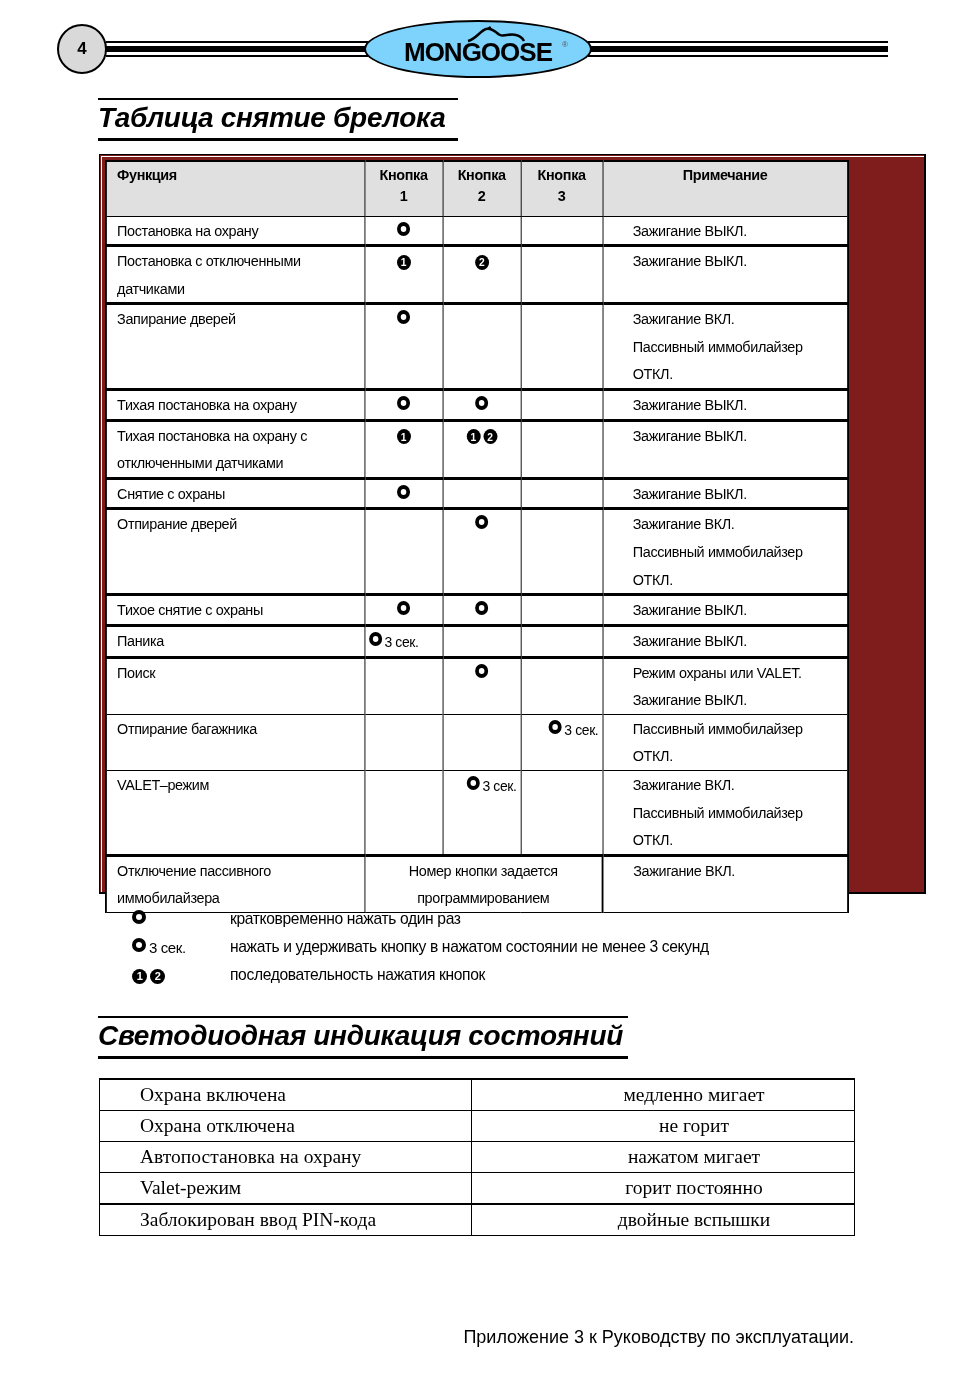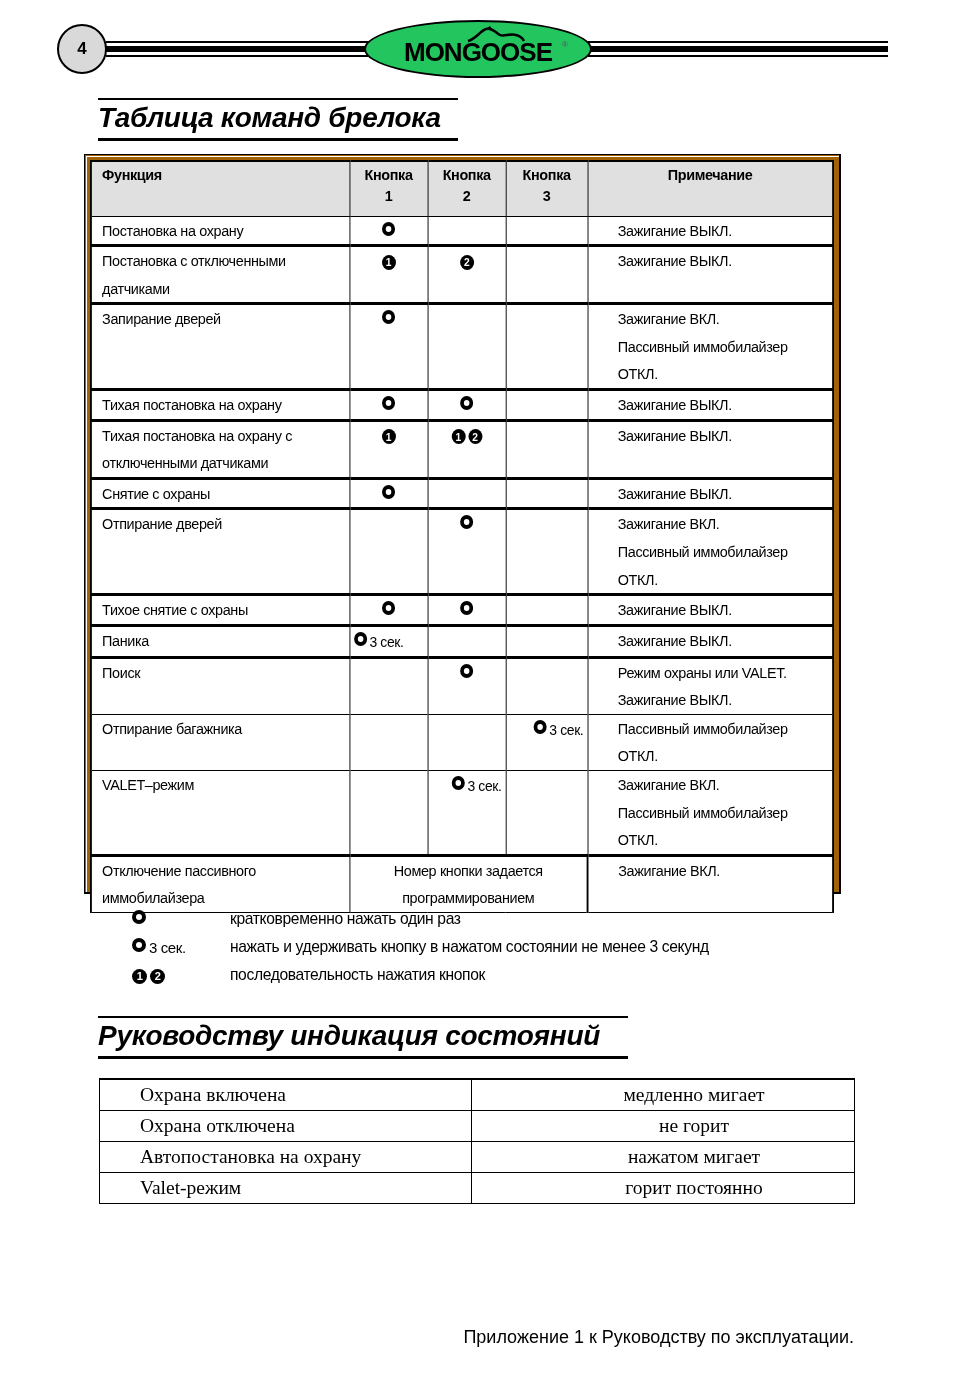--- a/index.html
+++ b/index.html
@@ -14,40 +14,40 @@
       font: bold 17px "Liberation Sans", sans-serif; display: flex; align-items: center; justify-content: center;
     }
     .stripe { position: absolute; height: 16px; }
     .stripe .l1 { position: absolute; left: 0; right: 0; top: 0; height: 2px; background: #000; }
     .stripe .l2 { position: absolute; left: 0; right: 0; top: 5px; height: 6px; background: #000; }
     .stripe .l3 { position: absolute; left: 0; right: 0; top: 14px; height: 2px; background: #000; }
     .stripe-left { left: 106px; width: 262px; top: 41px; }
     .stripe-right { left: 588px; width: 300px; top: 41px; }
     .logo {
       position: absolute; left: 364px; top: 20px; width: 228px; height: 58px;
-      border: 2px solid #000; border-radius: 50%; background: #22c55e;
+      border: 2px solid #000; border-radius: 50%; background: #7dd3fc;
       display: flex; align-items: center; justify-content: center;
     }
     .logo-text { font: bold 26px "Liberation Sans", sans-serif; letter-spacing: -1px; margin-top: 6px; }
     .logo-reg { position: absolute; left: 196px; top: 18px; font-size: 8px; color: #555; }
     .logo-animal { position: absolute; left: 100px; top: 3px; width: 60px; height: 18px; }
 
     
     .sec-title {
       position: absolute; font: bold italic 28px "Liberation Sans", sans-serif;
       border-top: 2px solid #000; border-bottom: 3px solid #000; padding: 2px 0 4px 0; line-height: 32px;
       letter-spacing: -0.3px;
     }
     .sec1 { left: 98px; top: 98px; width: 360px; }
     .sec2 { left: 98px; top: 1016px; width: 530px; }
 
     
     .cmd-frame {
-      position: absolute; left: 84px; top: 154px; width: 757px; height: 740px;
-      background: #a16207; border: 2px solid #000; border-left: 1px solid #000; border-top: 1px solid #000;
+      position: absolute; left: 99px; top: 154px; width: 827px; height: 740px;
+      background: #7f1d1d; border: 2px solid #000; border-left: 1px solid #000; border-top: 1px solid #000;
     }
     .cmd-frame::before {
       content: ""; position: absolute; left: 1px; top: 1px; right: 0; bottom: 0; border-left: 1px solid #fff; border-top: 1px solid #fff;
     }
     table.cmd {
       position: absolute; left: 5px; top: 5px; width: 744px; border-collapse: collapse; background: #fff;
       font-family: "Liberation Sans", sans-serif; font-size: 15.5px; letter-spacing: -0.4px;
       transform: scaleX(0.93); transform-origin: left top; width: 800px;
     }
     table.cmd th, table.cmd td {
@@ -114,21 +114,21 @@
   <div class="logo">
     <svg class="logo-animal" viewBox="0 0 60 18">
       <path d="M2 16 C10 14 14 6 20 4 C26 2 30 8 34 10 C38 12 44 8 50 10 C54 11 57 14 58 16" fill="none" stroke="#000" stroke-width="2.5"></path>
       <path d="M20 4 L24 1 L26 4 Z" fill="#000"></path>
     </svg>
     <span class="logo-text">MONGOOSE</span>
     <span class="logo-reg">®</span>
   </div>
 </div>
 
-<div class="sec-title sec1">Таблица команд брелока</div>
+<div class="sec-title sec1">Таблица снятие брелока</div>
 
 <div class="cmd-frame">
   <table class="cmd">
     <thead>
       <tr>
         <th>Функция</th>
         <th style="width:84px"><span>Кнопка</span><br><span>1</span></th>
         <th style="width:84px"><span>Кнопка</span><br><span>2</span></th>
         <th style="width:88px"><span>Кнопка</span><br><span>3</span></th>
         <th>Примечание</th>
@@ -314,36 +314,40 @@
     </div>
     <div class="legend-row">
       <div class="legend-sym"><span class="btn-sym" style="font-size: 15px;">
           <span class="num">1</span>
           <span class="num">2</span>
         </span></div>
       <div class="legend-desc">последовательность нажатия кнопок</div>
     </div>
   </div>
 
-<div class="sec-title sec2">Руководству индикация состояний</div>
+<div class="sec-title sec2">Светодиодная индикация состояний</div>
 
 <table class="led">
   <tbody id="led-body">
       <tr>
         <td class="st">Охрана включена</td>
         <td class="ind">медленно мигает</td>
       </tr>
       <tr>
         <td class="st">Охрана отключена</td>
         <td class="ind">не горит</td>
       </tr>
       <tr>
         <td class="st">Автопостановка на охрану</td>
         <td class="ind">нажатом мигает</td>
       </tr>
       <tr>
         <td class="st">Valet-режим</td>
         <td class="ind">горит постоянно</td>
       </tr>
+      <tr class="thick">
+        <td class="st">Заблокирован ввод PIN-кода</td>
+        <td class="ind">двойные вспышки</td>
+      </tr>
     </tbody>
 </table>
 
-<div class="footer">Приложение 1 к Руководству по эксплуатации.</div>
+<div class="footer">Приложение 3 к Руководству по эксплуатации.</div>
 
 </body></html>

